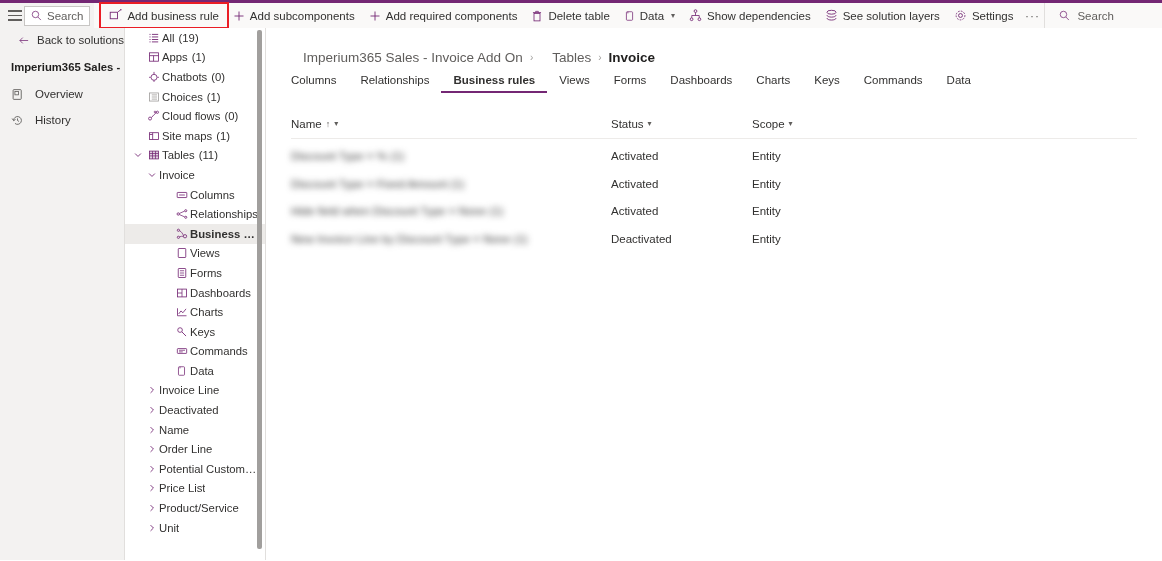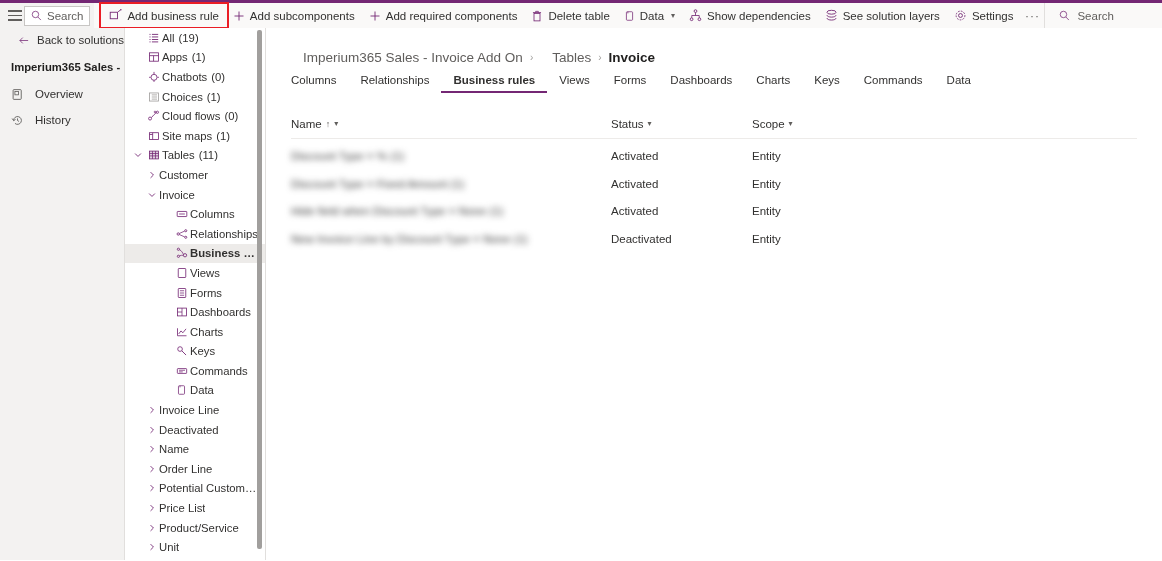--- a/index.html
+++ b/index.html
@@ -495,30 +495,20 @@
             </svg>
           </span>
           <span class="tlabelwrap">
             <span class="tlabel">Tables</span>
             <span class="tcount">(11)</span>
           </span>
         </div>
         <div class="tnode">
           <span class="caret" style="margin-left: 20px;">
             <svg width="8" height="8" viewBox="0 0 10 10">
-              <path d="M3.2 1.4 L6.8 5 L3.2 8.6" fill="none" stroke="#742774" stroke-width="1.1"></path>
-            </svg>
-          </span>
-          <span class="tlabelwrap">
-            <span class="tlabel">Customer</span>
-          </span>
-        </div>
-        <div class="tnode">
-          <span class="caret" style="margin-left: 20px;">
-            <svg width="8" height="8" viewBox="0 0 10 10">
               <path d="M1.4 3.2 L5 6.8 L8.6 3.2" fill="none" stroke="#742774" stroke-width="1.1"></path>
             </svg>
           </span>
           <span class="tlabelwrap">
             <span class="tlabel">Invoice</span>
           </span>
         </div>
         <div class="tnode">
           <span class="caret" style="margin-left: 34px;"></span>
           <span class="tico">

